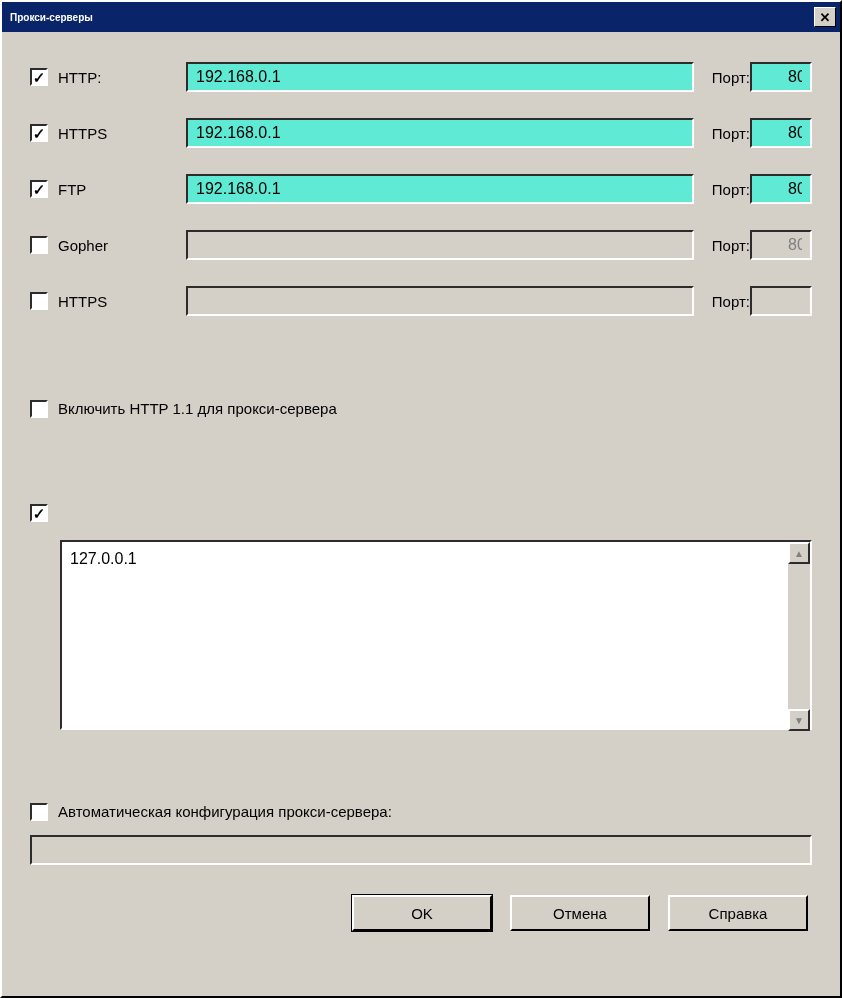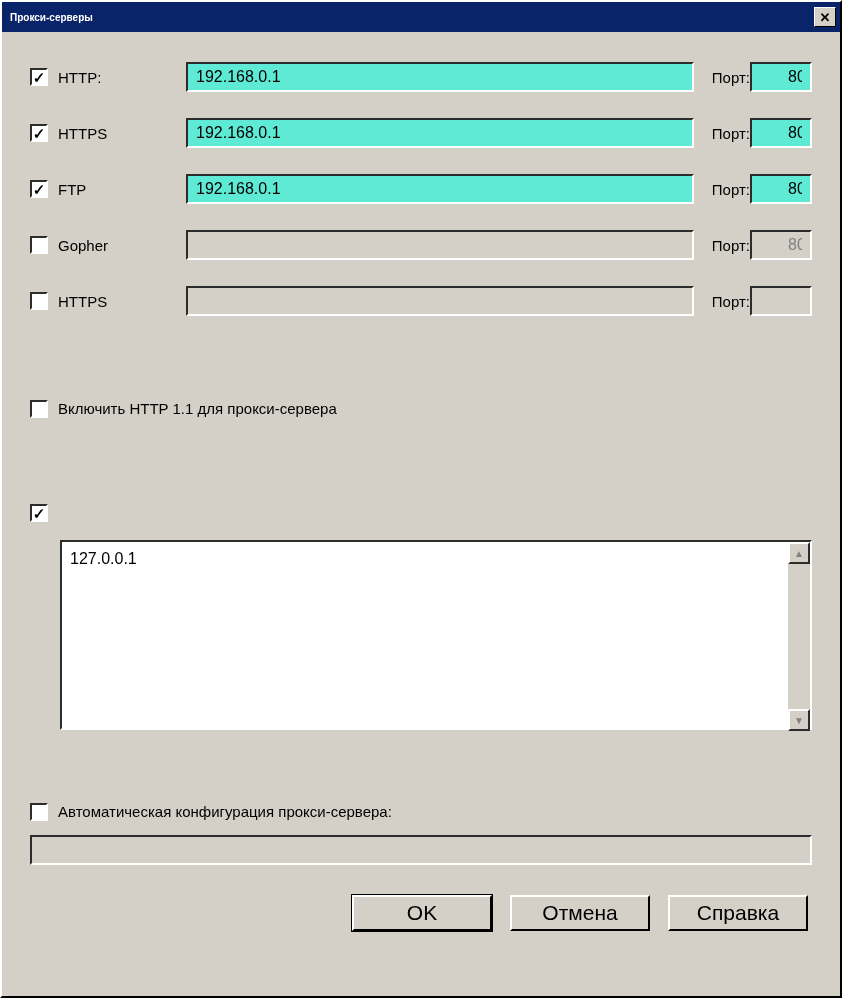--- a/index.html
+++ b/index.html
@@ -180,21 +180,21 @@
       gap: 18px;
       padding: 0 4px;
     }
     .btn {
       min-width: 140px;
       height: 36px;
       background: #d4d0c8;
       border: 2px outset #fff;
       border-right-color: #404040;
       border-bottom-color: #404040;
-      font-size: 21px;
+      font-size: 15px;
       font-family: inherit;
       cursor: pointer;
       padding: 0 18px;
     }
     .btn.default {
       outline: 1px solid #000;
     }
   </style>
 </head>
 <body>

